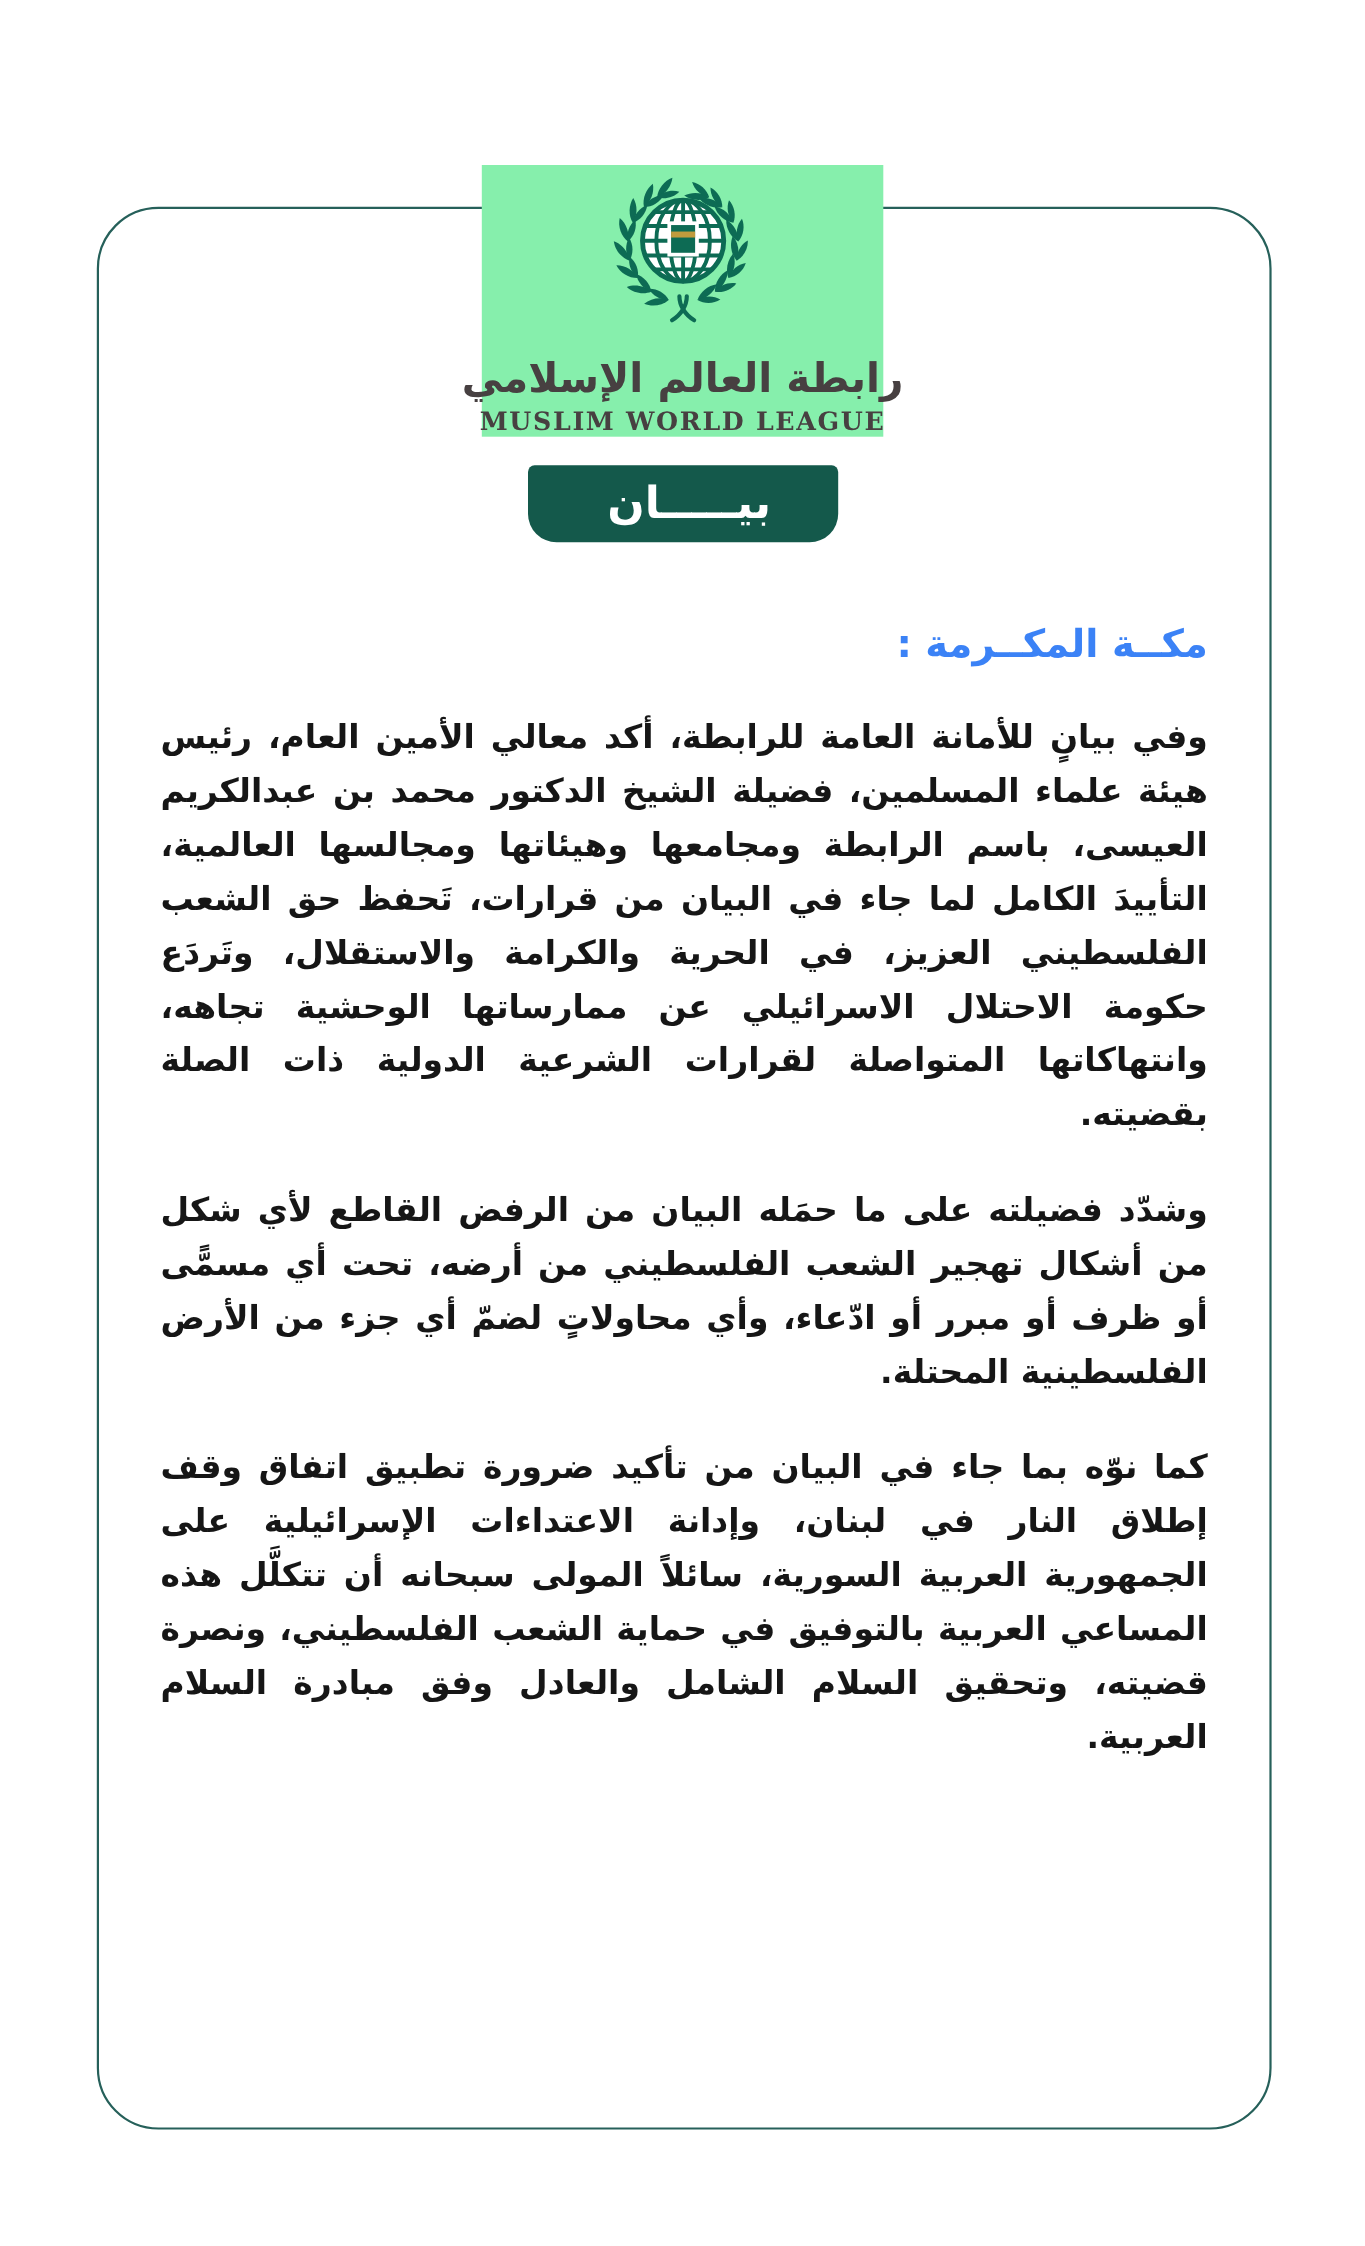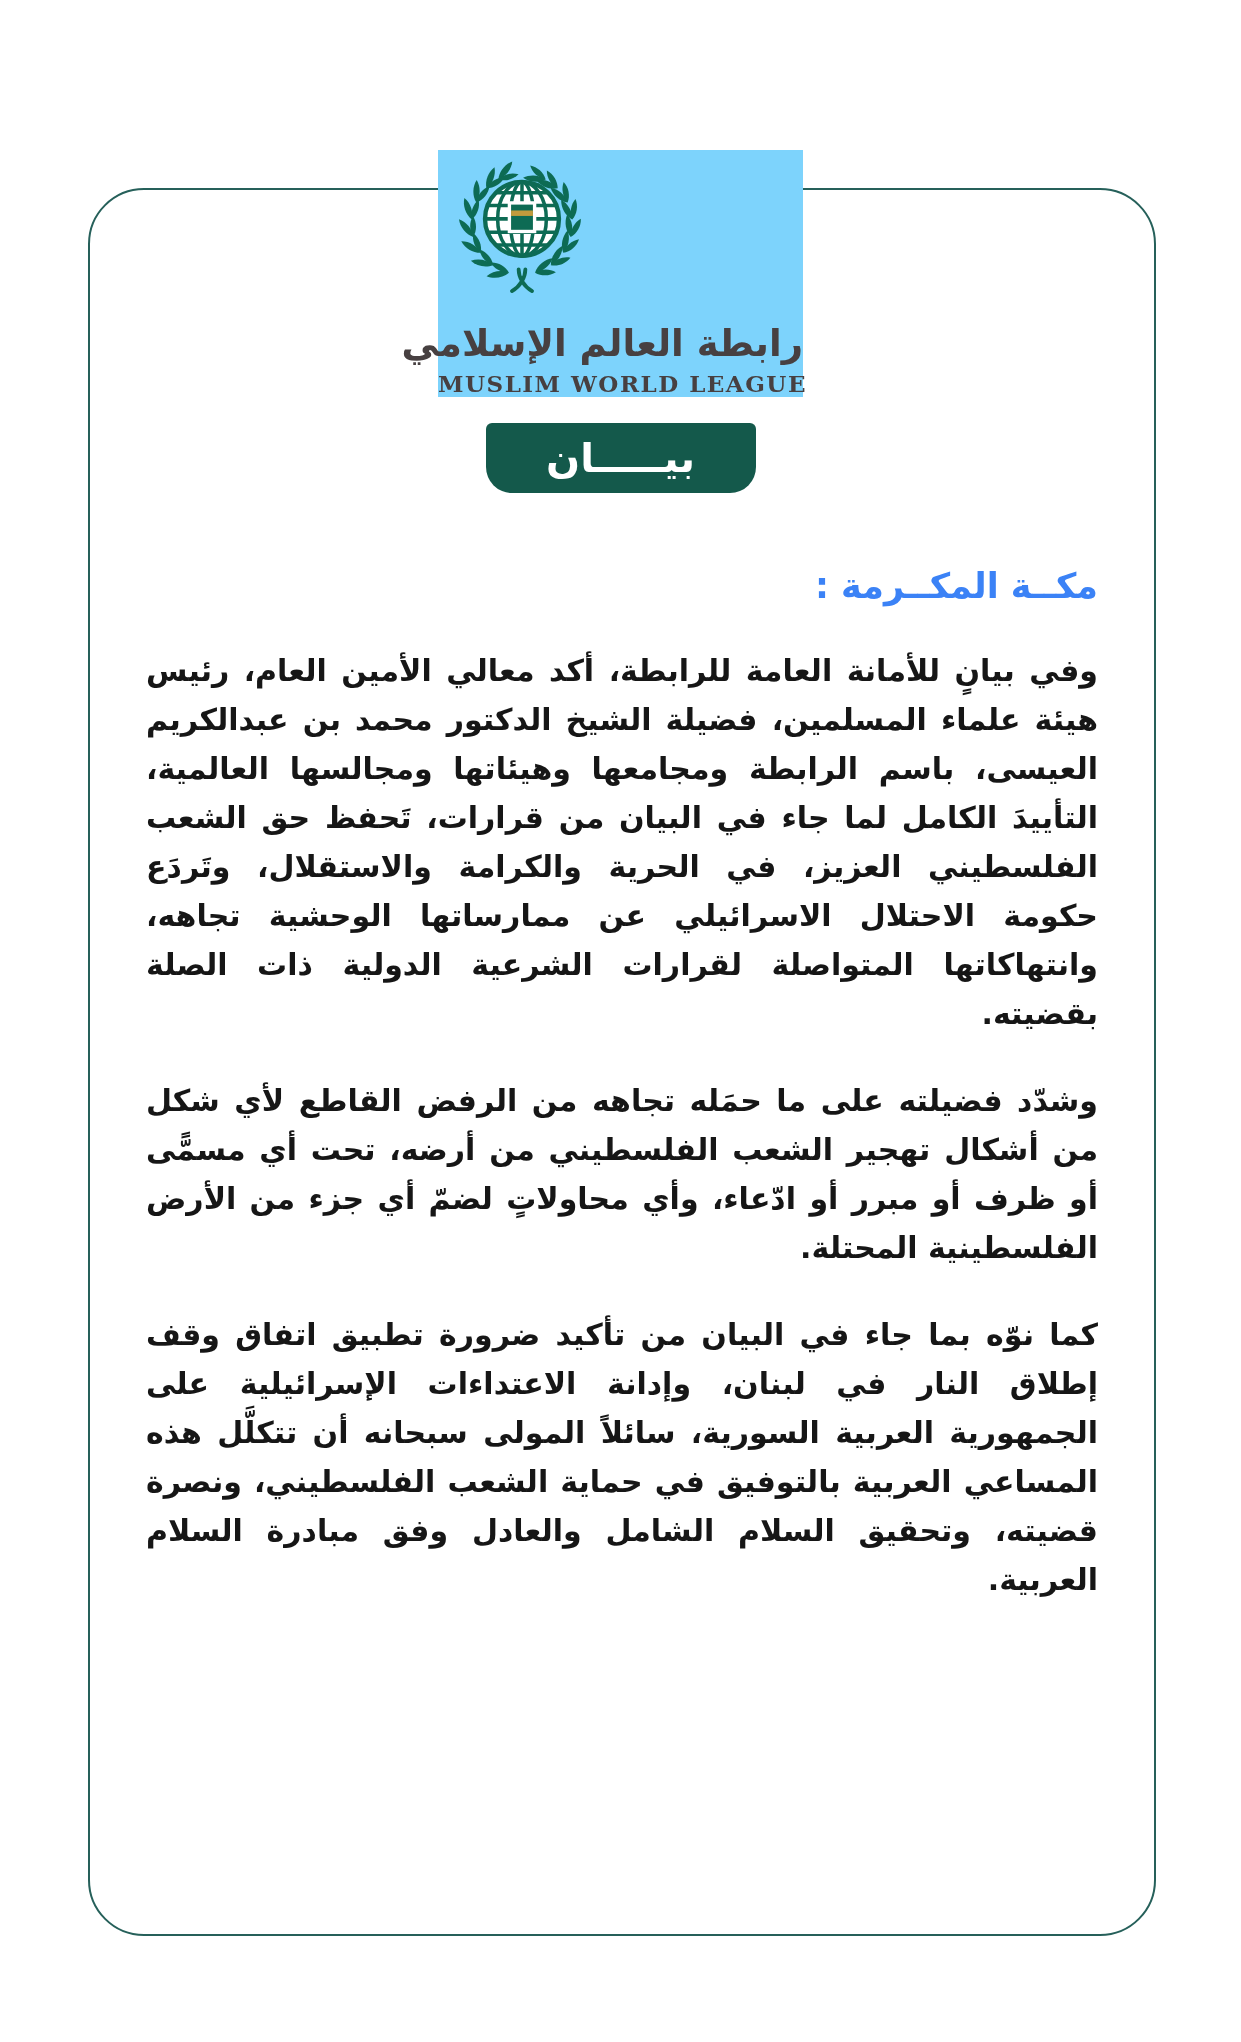--- a/index.html
+++ b/index.html
@@ -17,24 +17,25 @@
     border: 2.5px solid #26605a;
     border-radius: 56px;
     background: #ffffff;
     box-sizing: border-box;
   }
   .logo-block {
     position: absolute;
     top: 150px; left: 0; right: 0;
     margin: 0 auto;
     width: 365px;
-    background: #7dd3fc;
+    background: #86efac;
     z-index: 2;
     display: flex;
     flex-direction: column;
+    align-items: center;
   }
   .emblem { display: block; }
   .logo-arabic {
     margin-top: 4px;
     font-size: 37px;
     font-weight: bold;
     color: #474041;
     white-space: nowrap;
     direction: rtl;
     line-height: 1.2;
@@ -56,20 +57,21 @@
     background: #14594b;
     border-radius: 6px 6px 26px 26px;
     color: #ffffff;
     display: flex;
     align-items: center;
     justify-content: center;
     font-size: 40px;
     font-weight: bold;
     z-index: 3;
     direction: rtl;
+    padding-left: 12px;
   }
   .content {
     position: absolute;
     top: 566px;
     left: 146px;
     width: 952px;
     direction: rtl;
     color: #161616;
     z-index: 1;
   }
@@ -151,15 +153,15 @@
   <div class="logo-english">MUSLIM WORLD LEAGUE</div>
 </div>
 
 <div class="banner">
   <span>بيـــــان</span>
 </div>
 
 <div class="content">
   <div class="dateline">مكــة المكــرمة :</div>
   <p>وفي بيانٍ للأمانة العامة للرابطة، أكد معالي الأمين العام، رئيس هيئة علماء المسلمين، فضيلة الشيخ الدكتور محمد بن عبدالكريم العيسى، باسم الرابطة ومجامعها وهيئاتها ومجالسها العالمية، التأييدَ الكامل لما جاء في البيان من قرارات، تَحفظ حق الشعب الفلسطيني العزيز، في الحرية والكرامة والاستقلال، وتَردَع حكومة الاحتلال الاسرائيلي عن ممارساتها الوحشية تجاهه، وانتهاكاتها المتواصلة لقرارات الشرعية الدولية ذات الصلة بقضيته.</p>
-  <p>وشدّد فضيلته على ما حمَله تجاهه من الرفض القاطع لأي شكل من أشكال تهجير الشعب الفلسطيني من أرضه، تحت أي مسمًّى أو ظرف أو مبرر أو ادّعاء، وأي محاولاتٍ لضمّ أي جزء من الأرض الفلسطينية المحتلة.</p>
+  <p>وشدّد فضيلته على ما حمَله البيان من الرفض القاطع لأي شكل من أشكال تهجير الشعب الفلسطيني من أرضه، تحت أي مسمًّى أو ظرف أو مبرر أو ادّعاء، وأي محاولاتٍ لضمّ أي جزء من الأرض الفلسطينية المحتلة.</p>
   <p>كما نوّه بما جاء في البيان من تأكيد ضرورة تطبيق اتفاق وقف إطلاق النار في لبنان، وإدانة الاعتداءات الإسرائيلية على الجمهورية العربية السورية، سائلاً المولى سبحانه أن تتكلَّل هذه المساعي العربية بالتوفيق في حماية الشعب الفلسطيني، ونصرة قضيته، وتحقيق السلام الشامل والعادل وفق مبادرة السلام العربية.</p>
 </div>
 
 </body></html>

